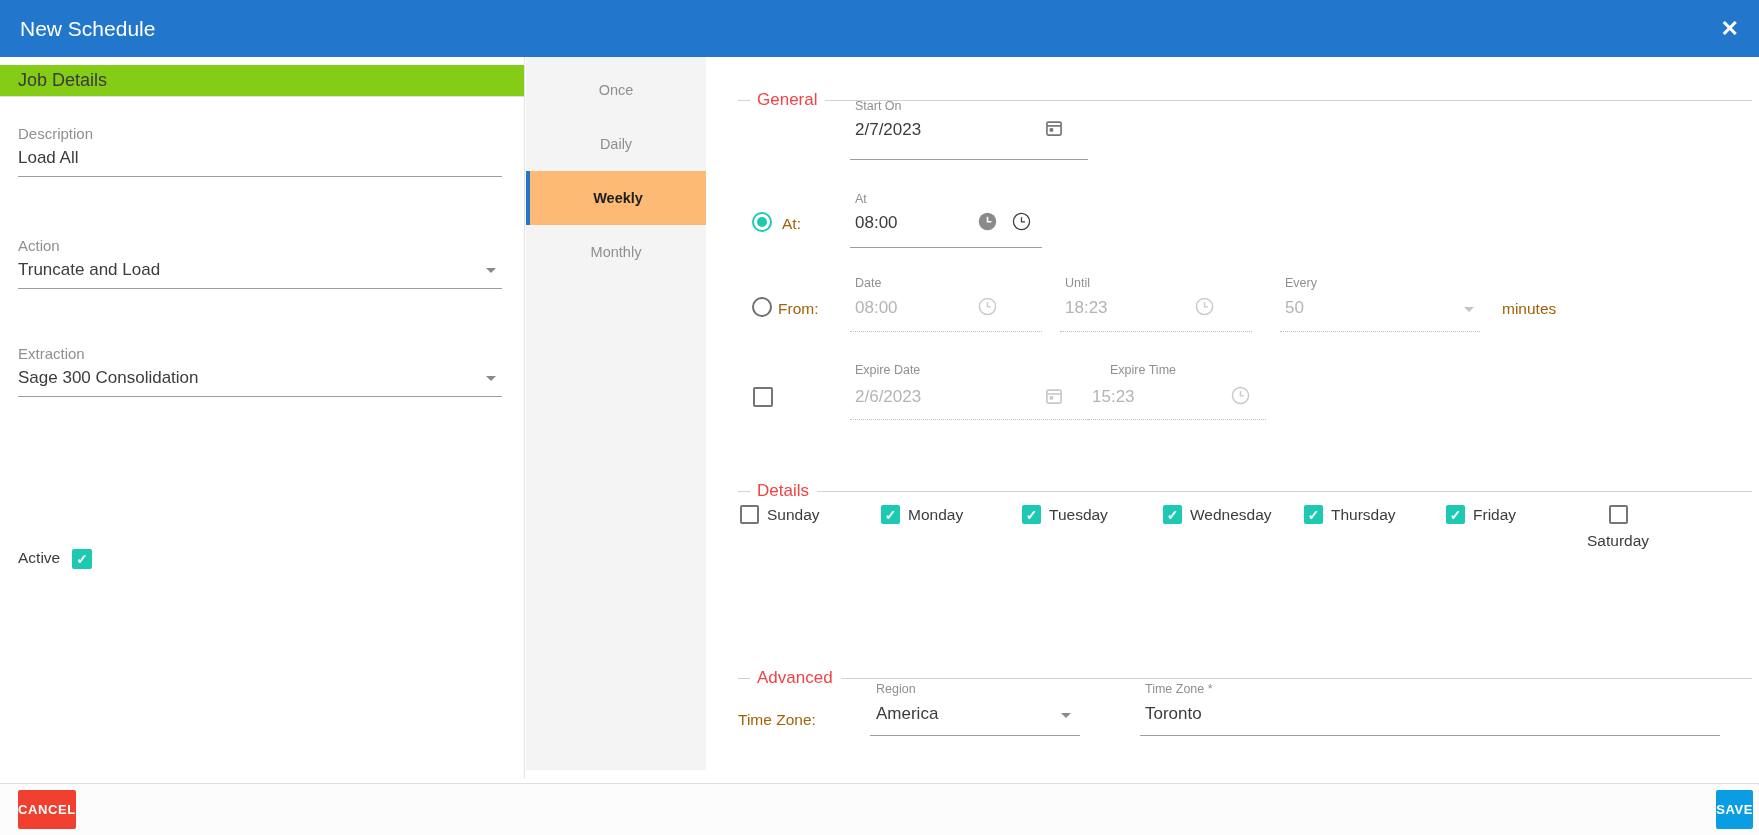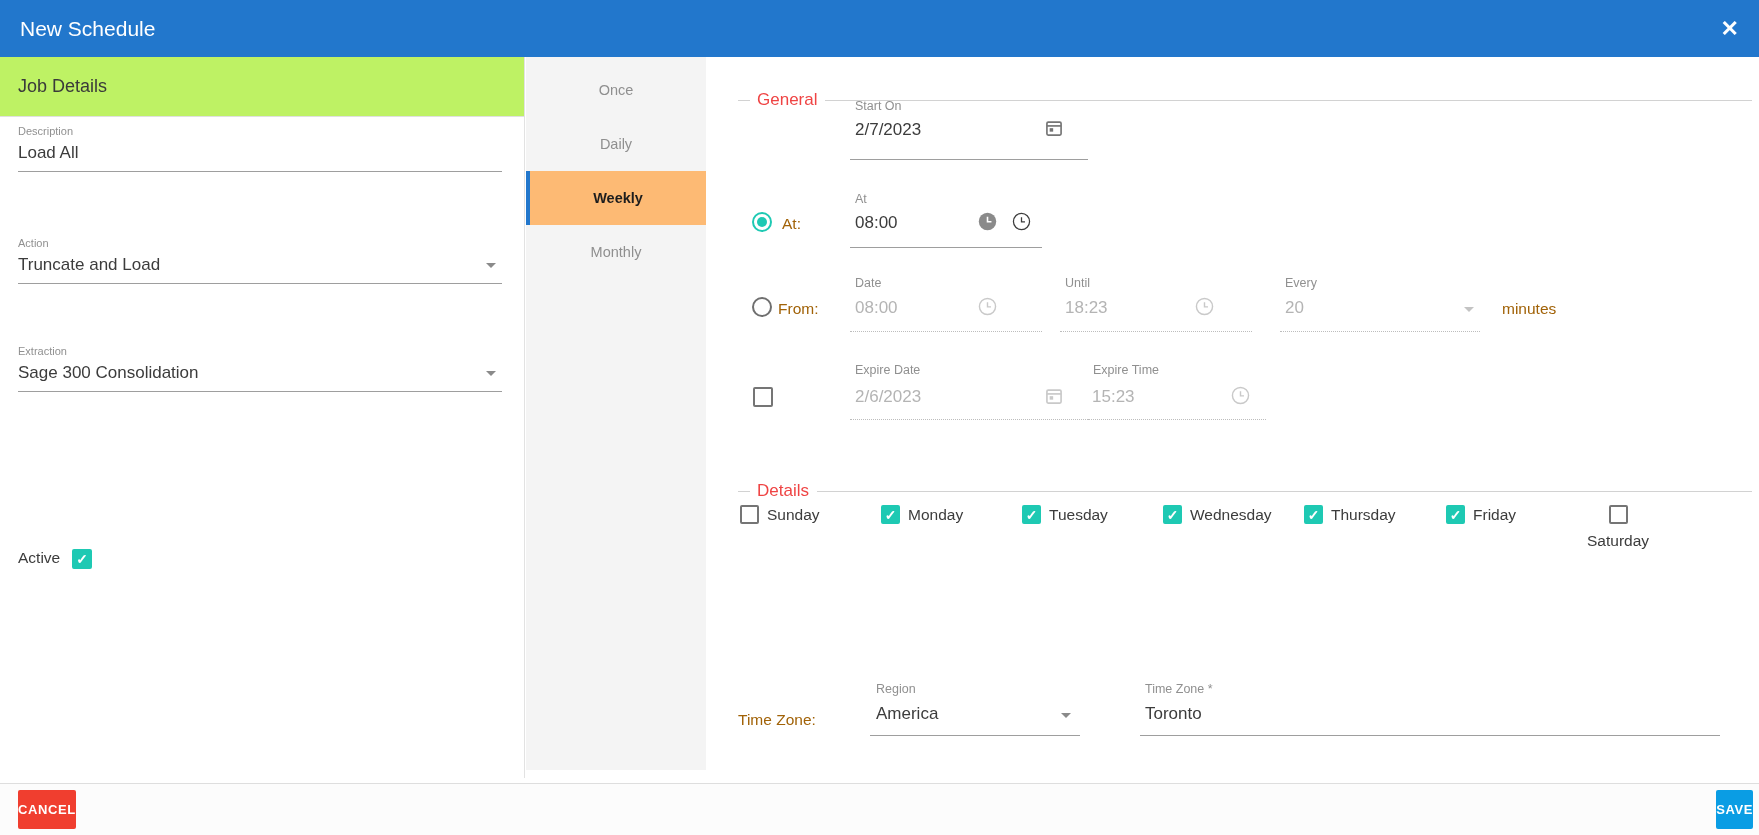--- a/index.html
+++ b/index.html
@@ -7,23 +7,23 @@
   body { font-family:"Liberation Sans", sans-serif; color:#3c3c3c; }
   #dialog { position:relative; width:1759px; height:835px; background:#fff; overflow:hidden; }
 
   
   #hdr { position:absolute; left:0; top:0; width:1759px; height:57px; background:#2277cc; display:flex; align-items:center; justify-content:space-between; padding:0 20px; }
   #hdr .title { color:#fff; font-size:21px; font-weight:400; }
   #hdr .close { color:#fff; font-size:22px; font-weight:bold; cursor:pointer; line-height:1; }
 
   
   #left { position:absolute; left:0; top:57px; width:525px; height:721px; background:#fff; border-right:1px solid #e2e2e2; }
-  #left .panel-hd { height:60px; background:#bef264; border-bottom:1px solid #e0e0e0; display:flex; align-items:center; padding:0 18px; font-size:18px; color:#3a3a3a; }
+  #left .panel-hd { height:32px; background:#84cc16; border-bottom:1px solid #e0e0e0; display:flex; align-items:center; padding:0 18px; font-size:18px; color:#3a3a3a;margin-top:8px; }
   .fld { position:absolute; left:18px; width:484px; }
-  .fld-label { font-size:11px; color:#909090; margin-bottom:6px; }
+  .fld-label { font-size:15px; color:#909090; margin-bottom:6px; }
   .fld-value { font-size:17px; color:#3c3c3c; padding-bottom:8px; border-bottom:1px solid #9e9e9e; position:relative; }
   .fld-value.with-arrow { padding-right:26px; }
   .dd-arrow { position:absolute; right:6px; top:8px; width:0; height:0; border-left:5px solid transparent; border-right:5px solid transparent; border-top:5.5px solid #8a8a8a; }
   .dd-arrow.lite { border-top-color:#c3c3c3; }
 
   
   .cb { width:20px; height:20px; border:2px solid #757575; border-radius:2px; background:#fff; display:inline-flex; align-items:center; justify-content:center; flex:0 0 auto; }
   .cb.checked { background:#1ec9b3; border-color:#1ec9b3; }
   .cb.checked::after { content:"\2713"; color:#fff; font-size:14px; font-weight:bold; }
   .cb.small { width:19px; height:19px; }
@@ -162,38 +162,38 @@
     <div class="value dis" style="left:359px; top:241px;">18:23</div>
     <span class="icon" style="left:489px; top:240px; color:#c9c9c9;">
       <svg width="19" height="19" viewBox="0 0 24 24">
           <circle cx="12" cy="12" r="10.2" fill="none" stroke="currentColor" stroke-width="1.8"></circle>
           <path d="M12 6.5v6h4.4" fill="none" stroke="currentColor" stroke-width="1.8"></path>
         </svg>
     </span>
     <div class="uline dot" style="left:354px; top:274px; width:192px;"></div>
 
     <div class="mini-label" style="left:579px; top:219px;">Every</div>
-    <div class="value dis" style="left:579px; top:241px;">20</div>
+    <div class="value dis" style="left:579px; top:241px;">50</div>
     <span class="dd-arrow lite" style="position:absolute; left:758px; top:250px;"></span>
     <div class="uline dot" style="left:574px; top:274px; width:200px;"></div>
     <div class="row-label" style="left:796px; top:243px;">minutes</div>
 
     <span class="cb" style="position:absolute; left:47px; top:330px;"></span>
     <div class="mini-label" style="left:149px; top:306px;">Expire Date</div>
     <div class="value dis" style="left:149px; top:330px;">2/6/2023</div>
     <span class="icon" style="left:338px; top:329px; color:#c9c9c9;">
       <svg width="20" height="20" viewBox="0 0 24 24">
           <rect x="3.5" y="5" width="17" height="15.5" rx="1.5" fill="none" stroke="currentColor" stroke-width="2"></rect>
           <line x1="3.5" y1="9.5" x2="20.5" y2="9.5" stroke="currentColor" stroke-width="2"></line>
           <rect x="6.8" y="12.2" width="4.2" height="4.2" fill="currentColor"></rect>
         </svg>
     </span>
     <div class="uline dot" style="left:144px; top:362px; width:240px;"></div>
 
-    <div class="mini-label" style="left:387px; top:306px;text-align:right;">Expire Time</div>
+    <div class="mini-label" style="left:404px; top:306px;text-align:right;">Expire Time</div>
     <div class="value dis" style="left:386px; top:330px;">15:23</div>
     <span class="icon" style="left:525px; top:329px; color:#c9c9c9;">
       <svg width="19" height="19" viewBox="0 0 24 24">
           <circle cx="12" cy="12" r="10.2" fill="none" stroke="currentColor" stroke-width="1.8"></circle>
           <path d="M12 6.5v6h4.4" fill="none" stroke="currentColor" stroke-width="1.8"></path>
         </svg>
     </span>
     <div class="uline dot" style="left:382px; top:362px; width:178px;"></div>
 
     <div class="legend" style="left:32px; top:424px;">
@@ -224,20 +224,25 @@
     </div>
     <div style="position:absolute; left:740px; top:448px; display:flex; align-items:center; gap:8px; font-size:15.5px;">
       <span class="cb small checked"></span>
       <span>Friday</span>
     </div>
     <div style="position:absolute; left:881px; top:448px; display:flex; align-items:center; gap:8px; font-size:15.5px;flex-direction:column;">
       <span class="cb small"></span>
       <span>Saturday</span>
     </div>
 
+    <div class="legend" style="left:32px; top:611px;">
+      <span class="seg short"></span>
+      <span class="txt">Advanced</span>
+      <span class="seg long"></span>
+    </div>
 
     <div class="row-label" style="left:32px; top:654px;">Time Zone:</div>
 
     <div class="mini-label" style="left:170px; top:625px;">Region</div>
     <div class="value" style="left:170px; top:647px;">America</div>
     <span class="dd-arrow" style="position:absolute; left:355px; top:656px;"></span>
     <div class="uline" style="left:164px; top:678px; width:210px;"></div>
 
     <div class="mini-label" style="left:439px; top:625px;">Time Zone *</div>
     <div class="value" style="left:439px; top:647px;">Toronto</div>

